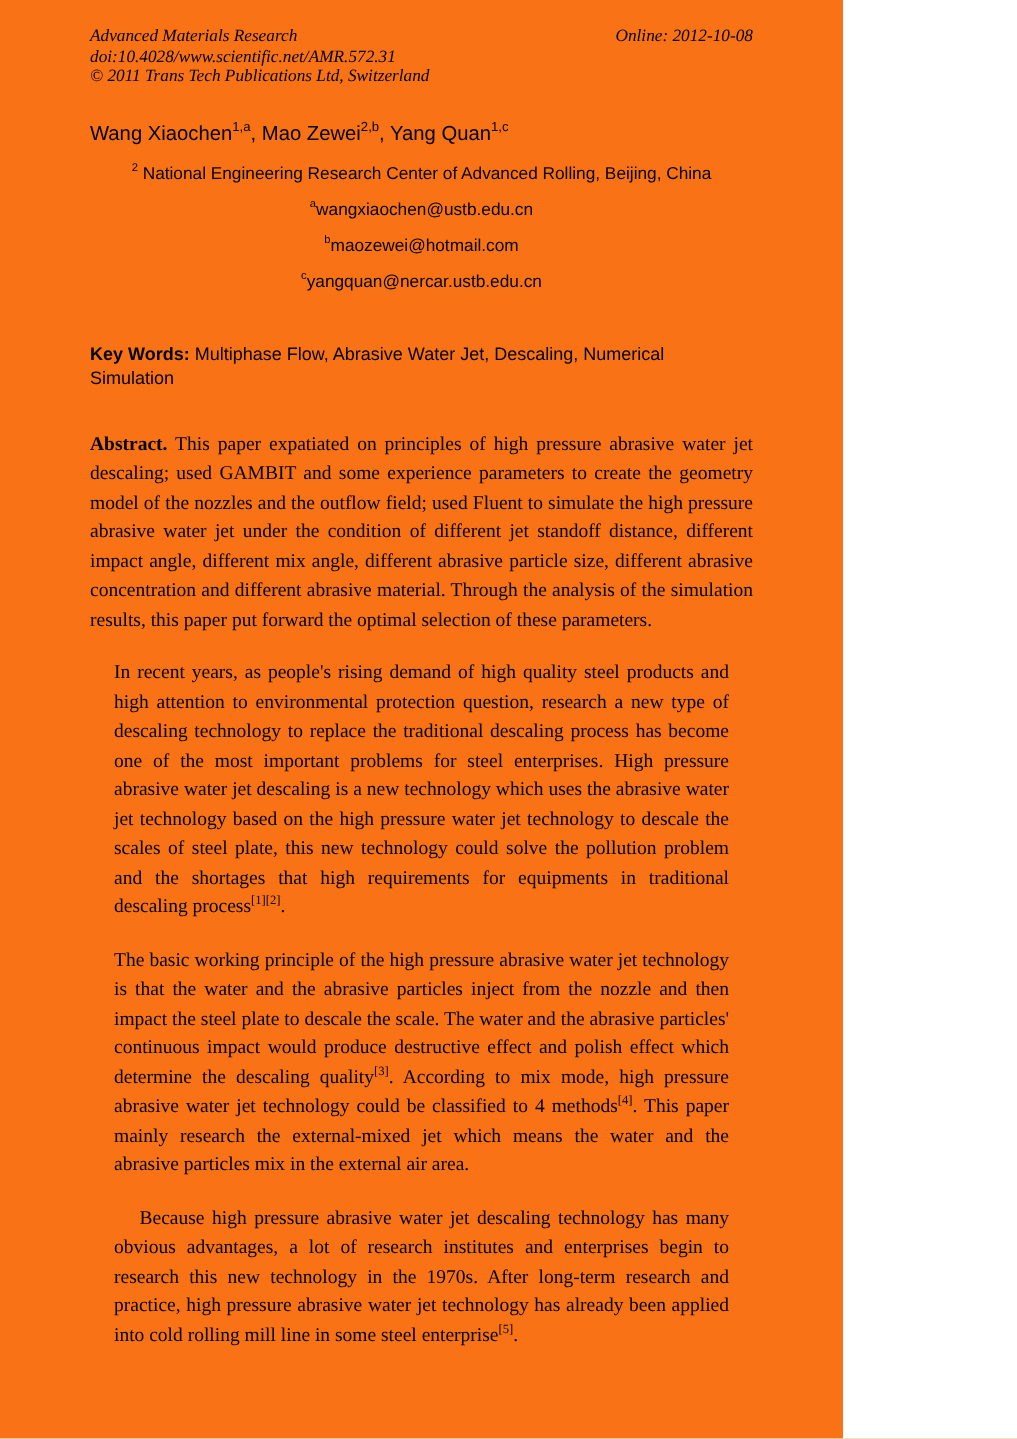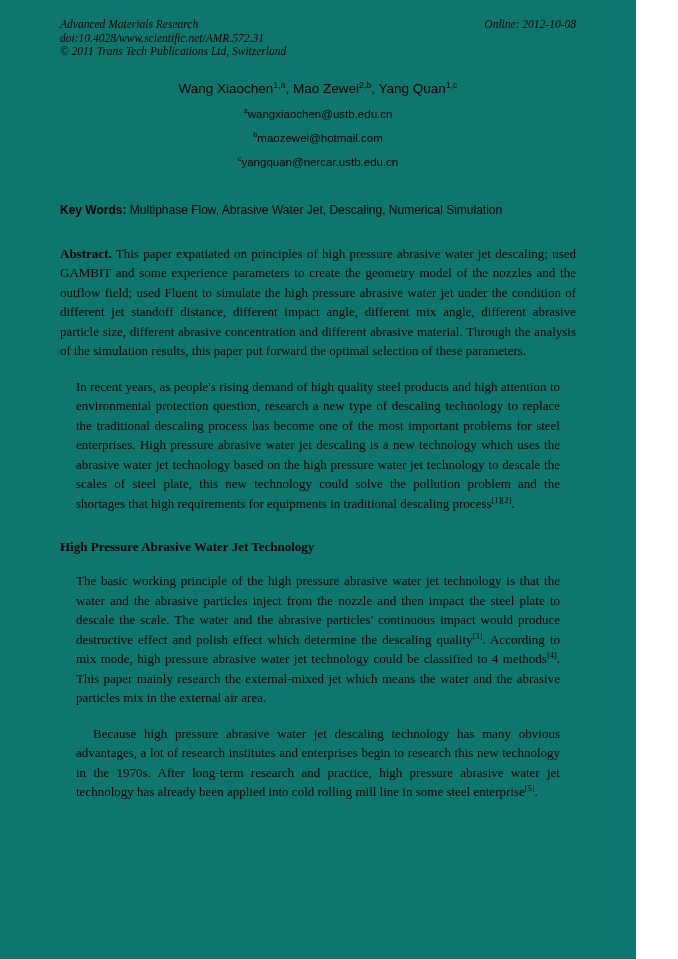--- a/index.html
+++ b/index.html
@@ -3,25 +3,25 @@
 <meta charset="utf-8">
 <title>Paper Page</title>
 <style>
   html, body {
     margin: 0;
     padding: 0;
     background: #ffffff;
   }
   .page {
     position: relative;
-    width: 636px;
+    width: 562px;
     height: 959px;
     box-sizing: border-box;
     padding: 18px 60px 30px 60px;
-    background: #0f766e;
+    background: #f97316;
     color: #000000;
     font-family: "Liberation Serif", serif;
     overflow: hidden;
   }
   
   .paper-header {
     display: flex;
     justify-content: space-between;
     align-items: flex-start;
     font-style: italic;
@@ -36,21 +36,20 @@
     font-family: "Liberation Sans", sans-serif;
     font-weight: bold;
     font-size: 15.5px;
     line-height: 22px;
     text-align: center;
     margin: 22px 30px 0 30px;
   }
   .authors {
     font-family: "Liberation Sans", sans-serif;
     font-size: 13.5px;
-    text-align: center;
     margin-top: 22px;
   }
   .affiliations, .emails {
     font-family: "Liberation Sans", sans-serif;
     font-size: 11.5px;
     text-align: center;
   }
   .affiliation { margin-top: 14px; }
   .email { margin-top: 12px; }
 
@@ -103,32 +102,32 @@
       <div>doi:10.4028/www.scientific.net/AMR.572.31</div>
       <div>© 2011 Trans Tech Publications Ltd, Switzerland</div>
     </div>
     <div class="header-right">Online: 2012-10-08</div>
   </header>
 
 
   <div class="authors"><span>Wang Xiaochen<sup>1,a</sup></span>, <span>Mao Zewei<sup>2,b</sup></span>, <span>Yang Quan<sup>1,c</sup></span></div>
 
   <div class="affiliations">
+      <div class="affiliation"><sup>2</sup> National Engineering Research Center of Advanced Rolling, Beijing, China</div>
     </div>
 
   <div class="emails">
       <div class="email"><sup>a</sup>wangxiaochen@ustb.edu.cn</div>
       <div class="email"><sup>b</sup>maozewei@hotmail.com</div>
       <div class="email"><sup>c</sup>yangquan@nercar.ustb.edu.cn</div>
     </div>
 
   <p class="keywords"><span class="kw-label">Key Words:</span> <span>Multiphase Flow, Abrasive Water Jet, Descaling, Numerical Simulation</span></p>
 
   <p class="abstract"><span class="abs-label">Abstract.</span> <span>This paper expatiated on principles of high pressure abrasive water jet descaling; used GAMBIT and some experience parameters to create the geometry model of the nozzles and the outflow field; used Fluent to simulate the high pressure abrasive water jet under the condition of different jet standoff distance, different impact angle, different mix angle, different abrasive particle size, different abrasive concentration and different abrasive material. Through the analysis of the simulation results, this paper put forward the optimal selection of these parameters.</span></p>
 
   <div>
       <p class="body-par">In recent years, as people's rising demand of high quality steel products and high attention to environmental protection question, research a new type of descaling technology to replace the traditional descaling process has become one of the most important problems for steel enterprises. High pressure abrasive water jet descaling is a new technology which uses the abrasive water jet technology based on the high pressure water jet technology to descale the scales of steel plate, this new technology could solve the pollution problem and the shortages that high requirements for equipments in traditional descaling process<sup>[1][2]</sup>.</p>
-      <h2 class="section-heading">High Pressure Abrasive Water Jet Technology</h2>
       <p class="body-par">The basic working principle of the high pressure abrasive water jet technology is that the water and the abrasive particles inject from the nozzle and then impact the steel plate to descale the scale. The water and the abrasive particles' continuous impact would produce destructive effect and polish effect which determine the descaling quality<sup>[3]</sup>. According to mix mode, high pressure abrasive water jet technology could be classified to 4 methods<sup>[4]</sup>. This paper mainly research the external-mixed jet which means the water and the abrasive particles mix in the external air area.</p>
       <p class="body-par indent">Because high pressure abrasive water jet descaling technology has many obvious advantages, a lot of research institutes and enterprises begin to research this new technology in the 1970s. After long-term research and practice, high pressure abrasive water jet technology has already been applied into cold rolling mill line in some steel enterprise<sup>[5]</sup>.</p>
     </div>
 
 </div>
 
 </body></html>

